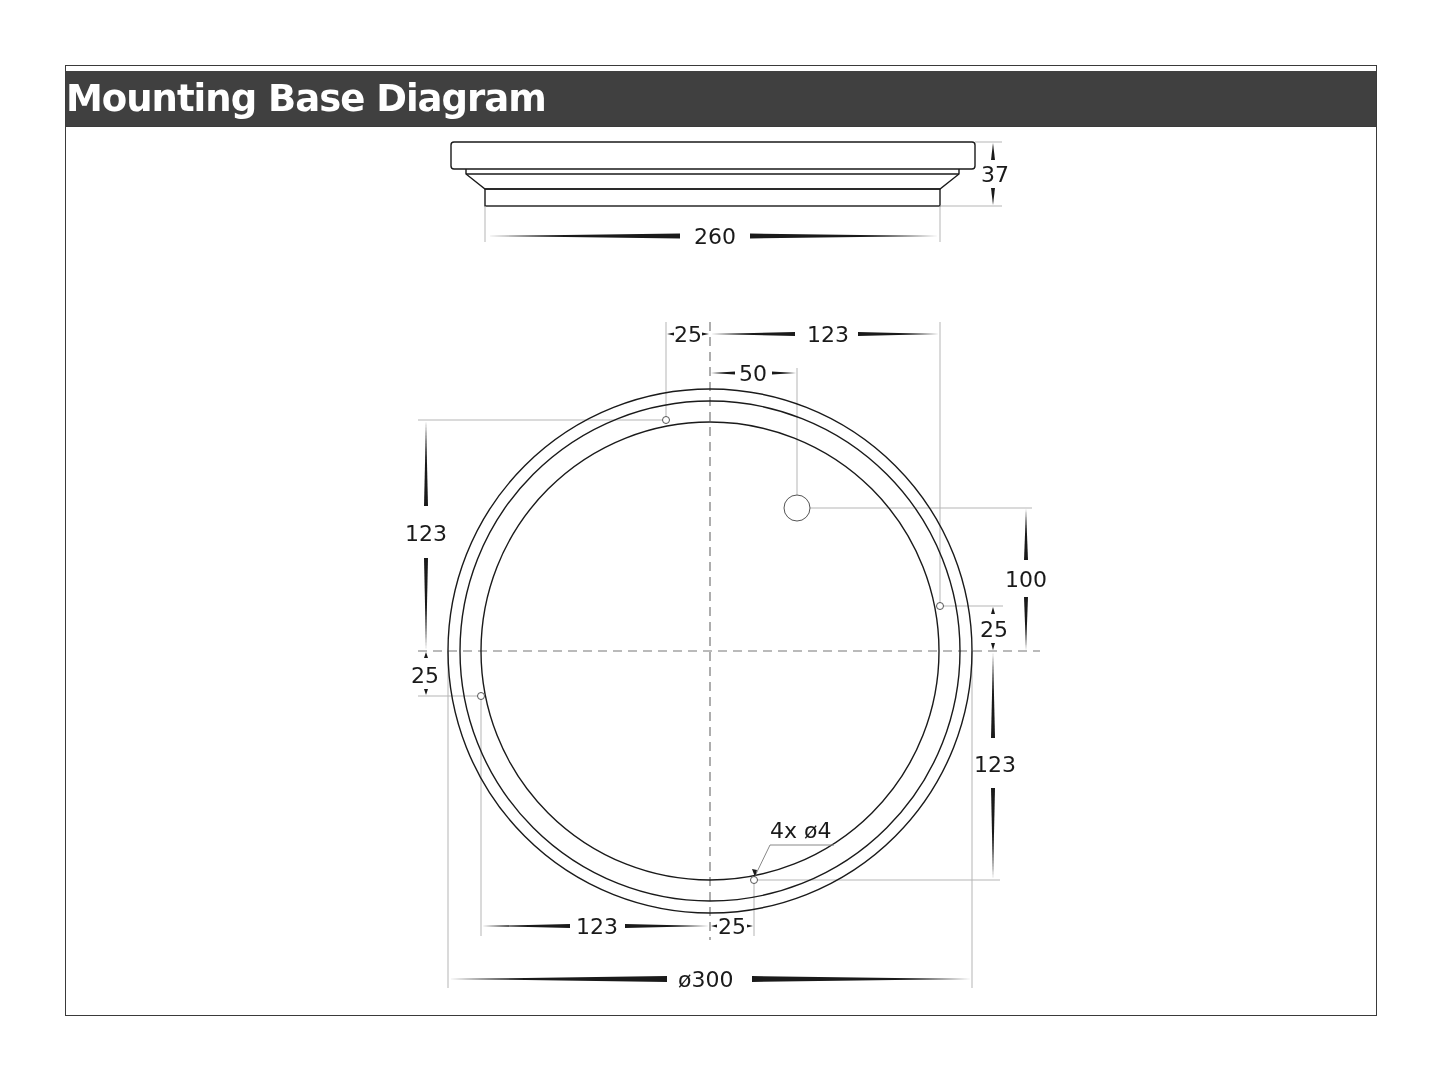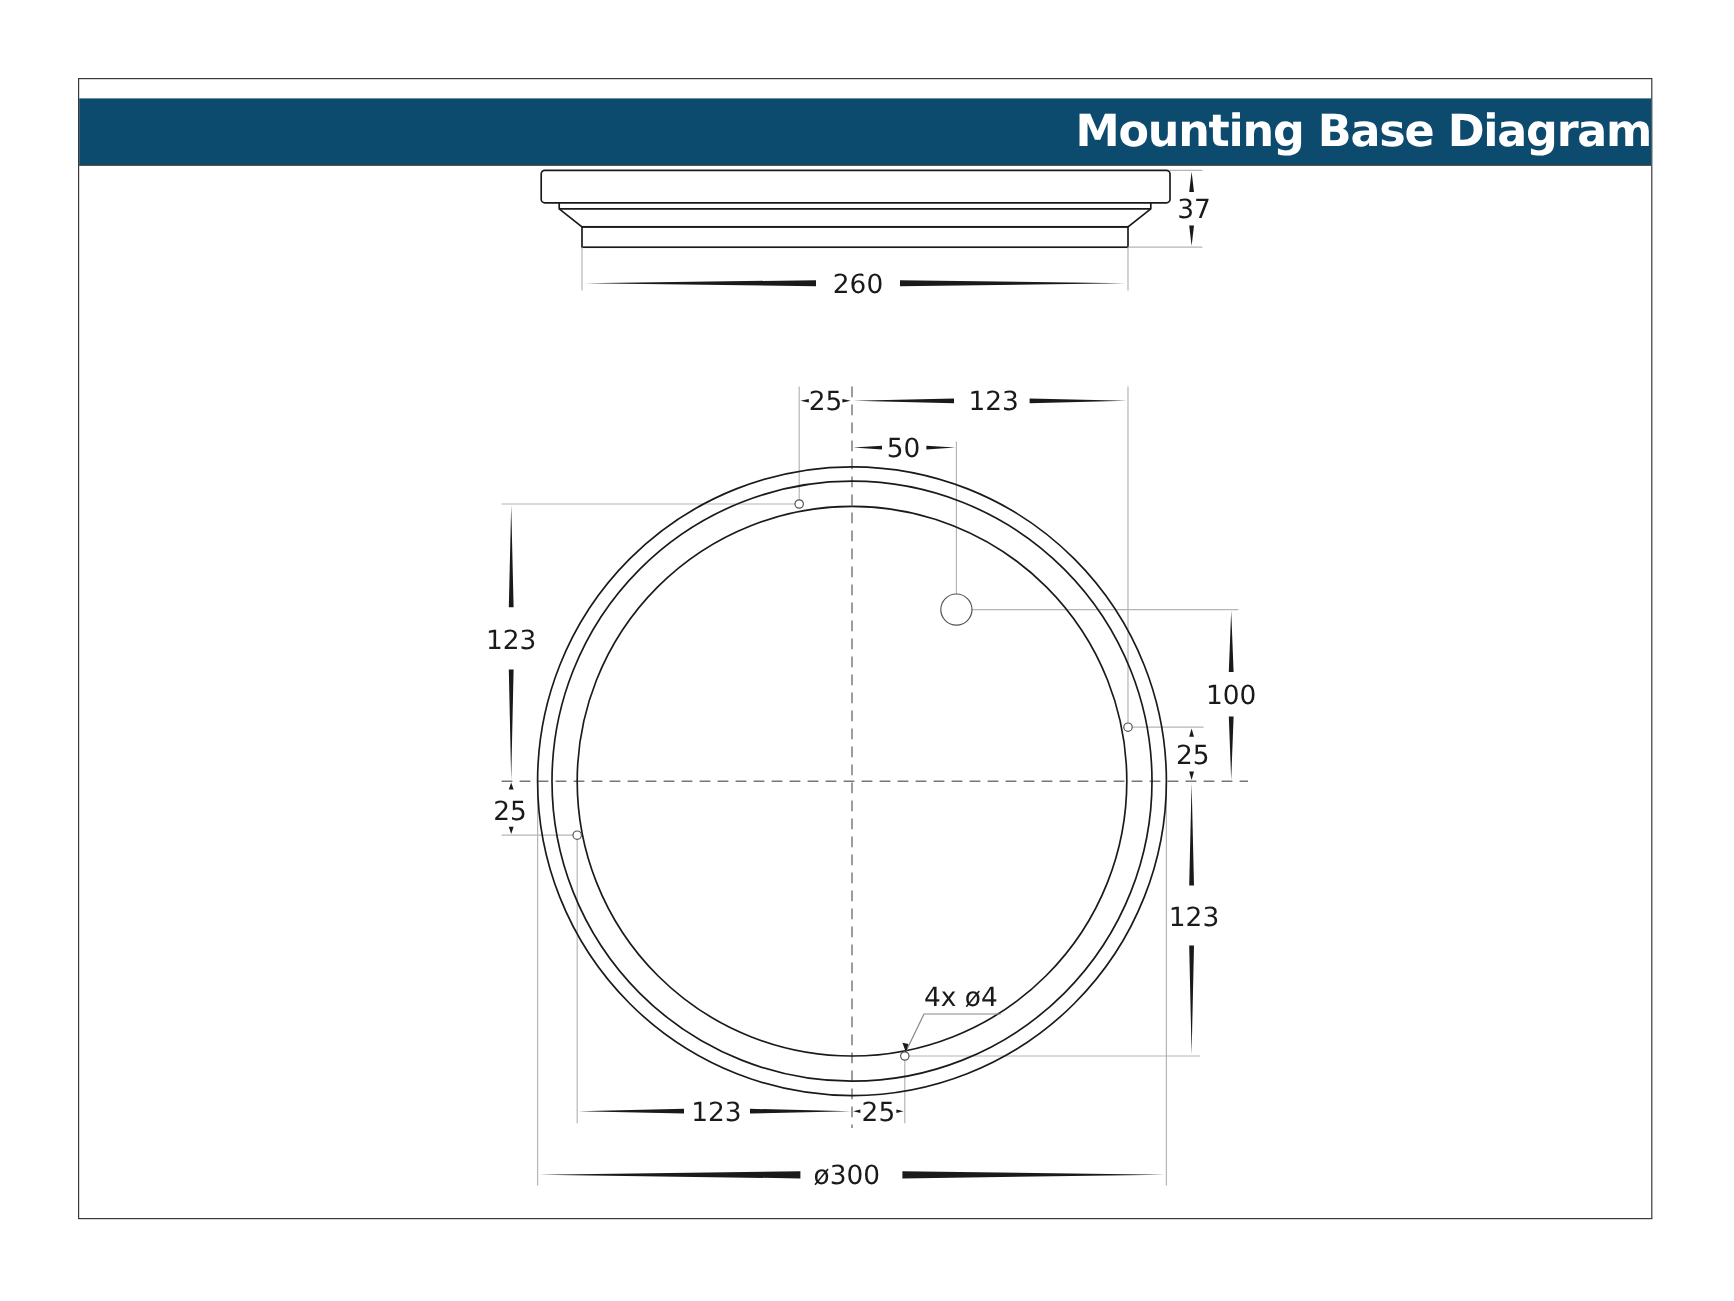--- a/index.html
+++ b/index.html
@@ -1,18 +1,18 @@
 <!DOCTYPE html>
 <html><head>
 <meta charset="utf-8">
 <style>
   html, body { margin:0; padding:0; background:#ffffff; }
   body { width:1445px; height:1084px; position:relative; overflow:hidden; font-family:"Liberation Sans", sans-serif; }
   .frame { position:absolute; left:65px; top:65px; width:1312px; height:951px; border:1.5px solid #3a3a3a; box-sizing:border-box; background:#fff; }
-  .header { position:absolute; left:0; top:16px; right:0; height:55px; background:#0c4a6e; border-bottom:1.5px solid #3a3a3a; display:flex; align-items:center; justify-content:flex-end; }
+  .header { position:absolute; left:0; top:5px; right:0; height:55px; background:#404040; border-bottom:1.5px solid #3a3a3a; display:flex; align-items:center; justify-content:flex-start; }
   .title { color:#ffffff; font-family:"DejaVu Sans", sans-serif; font-weight:bold; font-size:37px; letter-spacing:-1px; }
   svg.drawing { position:absolute; left:0; top:0; }
   .dim { font-family:"DejaVu Sans", sans-serif; font-size:22px; fill:#1a1a1a; }
 </style>
 </head>
 <body>
 
 <div class="frame">
   <div class="header">
     <span class="title">Mounting Base Diagram</span>

